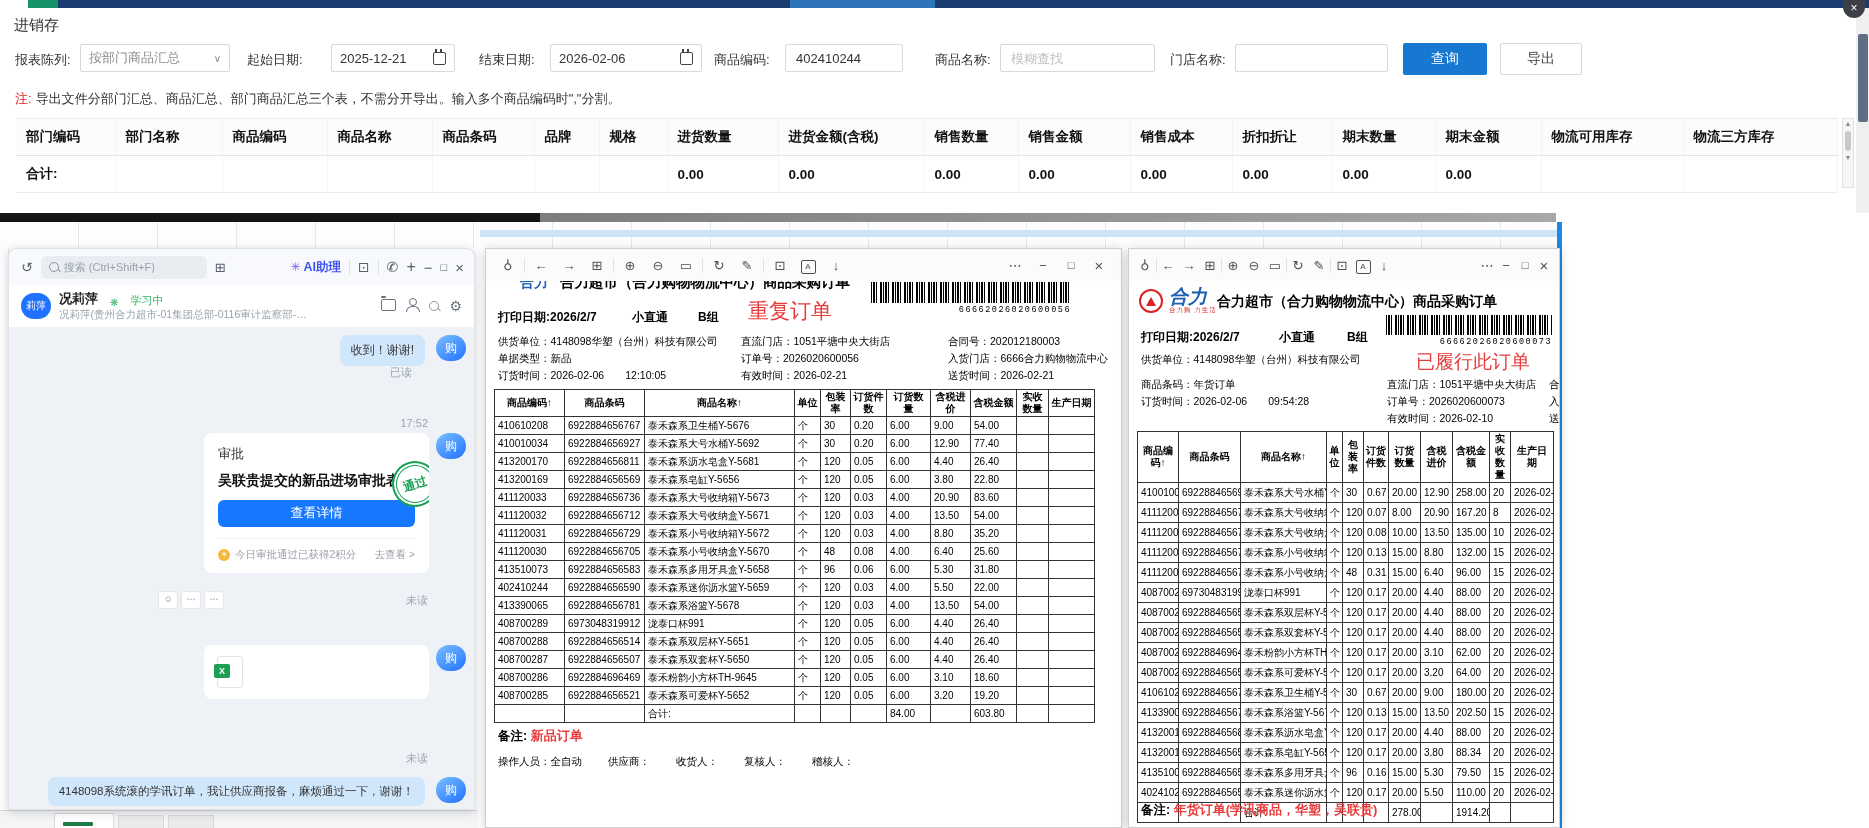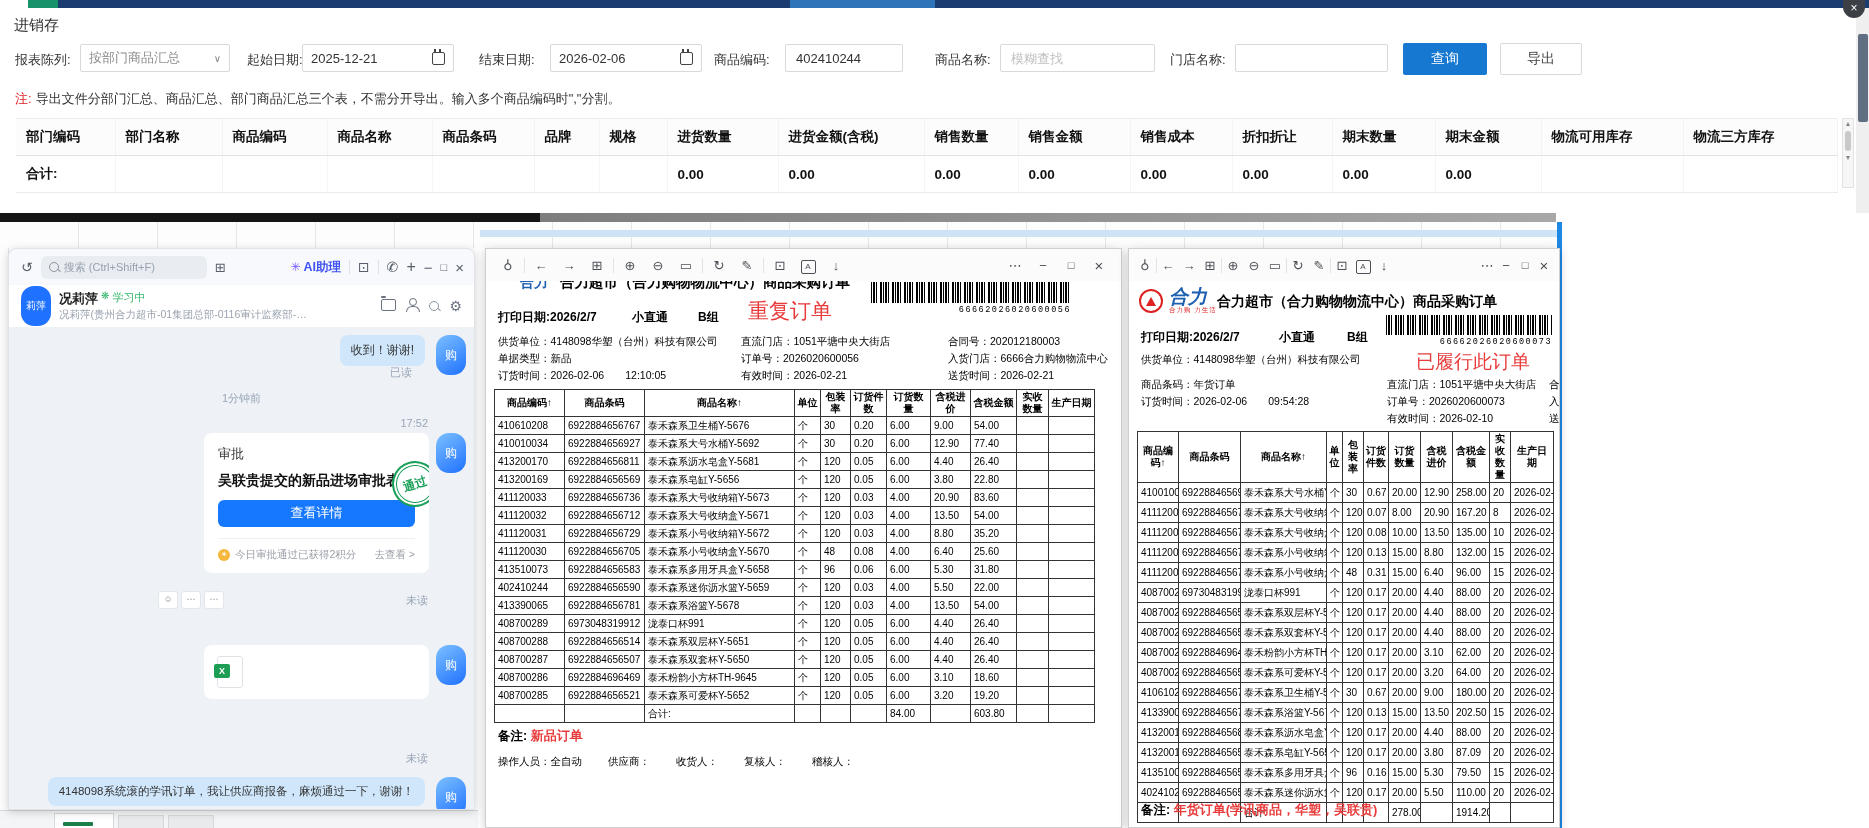--- a/index.html
+++ b/index.html
@@ -60,21 +60,21 @@
   .cic{font-size:14px;color:#585f6a;cursor:pointer;line-height:1}
   .c-search{width:150px;height:23px;background:#e9edf2;border-radius:6px;display:flex;align-items:center;
             gap:5px;padding:0 8px;cursor:text}
   .c-search span{font-size:11px;color:#98a1ad;white-space:nowrap}
   .mag{width:8px;height:8px;border:1.4px solid #8b95a1;border-radius:50%;position:relative;flex:none}
   .mag::after{content:"";position:absolute;left:7px;top:7px;width:4px;height:1.4px;background:#8b95a1;transform:rotate(45deg)}
   .ai{color:#4053f0;font-size:12.5px;font-weight:bold;display:flex;align-items:center;gap:3px;cursor:pointer}
   .ai .spark{color:#7a5cff;font-size:12px}
   .vsep{width:1px;height:14px;background:#dde1e7}
   .c-header{height:42px;background:#fff;display:flex;align-items:center;padding:0 12px;gap:8px}
-  .av{width:30px;height:40px;border-radius:13px;background:#1f71ff;color:#fff;font-size:10px;
+  .av{width:30px;height:26px;border-radius:13px;background:#1f71ff;color:#fff;font-size:10px;
       display:flex;align-items:center;justify-content:center;line-height:1.05;text-align:center;flex:none}
   .av.self{background:linear-gradient(145deg,#7cc0ff,#1f71ff);font-size:12px}
   .c-name{font-size:13px;font-weight:bold;color:#222;white-space:nowrap}
   .c-status{font-size:11px;color:#35b56a;white-space:nowrap}
   .sprout{color:#35b56a;font-size:10px}
   .c-sub{font-size:10.5px;color:#9aa3af;white-space:nowrap;overflow:hidden;text-overflow:ellipsis;max-width:250px}
   .hic{margin-left:10px;color:#6b7380;font-size:14px;cursor:pointer}
   .folder{width:13px;height:10px;border:1.4px solid #6b7380;border-radius:2px;position:relative;display:inline-block}
   .folder::before{content:"";position:absolute;left:-1px;top:-4px;width:5px;height:2.4px;background:#6b7380;border-radius:1px}
   .person{width:13px;height:13px;position:relative;display:inline-block}
@@ -148,21 +148,21 @@
 
 <section class="abs ims">
   <div class="abs ims-title">进销存</div>
 
   <span class="abs flabel" style="left:15px">报表陈列:</span>
   <div class="abs fbox" style="left:80px;width:150px">
     <span style="color:#8c8c8c">按部门商品汇总</span>
     <span class="chev">∨</span>
   </div>
   <span class="abs flabel" style="left:247px">起始日期:</span>
-  <div class="abs fbox" style="left:302px;width:152px">
+  <div class="abs fbox" style="left:331px;width:124px">
     <span>2025-12-21</span>
     <span class="cal"></span>
   </div>
   <span class="abs flabel" style="left:479px">结束日期:</span>
   <div class="abs fbox" style="left:550px;width:152px">
     <span>2026-02-06</span>
     <span class="cal"></span>
   </div>
   <span class="abs flabel" style="left:714px">商品编码:</span>
   <div class="abs fbox" style="left:785px;width:118px">
@@ -290,39 +290,38 @@
     <span class="vsep"></span>
     <span class="cic">✆</span>
     <span class="cic" style="font-size:16px">+</span>
     <span class="cic" style="font-size:15px">−</span>
     <span class="cic" style="font-size:11px">□</span>
     <span class="cic" style="font-size:15px">×</span>
   </div>
   <div class="c-header">
     <div class="av">莉萍</div>
     <div style="min-width:0">
-      <div style="display:flex;align-items:flex-start;gap:3px">
+      <div style="display:flex;align-items:flex-end;gap:12px">
         <span class="c-name">况莉萍</span>
         <span class="sprout">❋</span>
         <span class="c-status">学习中</span>
       </div>
       <div class="c-sub">况莉萍(贵州合力超市-01集团总部-0116审计监察部-011601监察一室 | 监察主管)</div>
     </div>
     <div style="margin-left:auto;display:flex;align-items:center">
       <span class="hic"><span class="folder"></span></span>
       <span class="hic"><span class="person"></span></span>
       <span class="hic"><span class="mag" style="display:inline-block"></span></span>
       <span class="hic">⚙</span>
     </div>
   </div>
   <div class="c-body">
     <div class="abs bubble" style="right:49px;top:8px">收到！谢谢!</div>
     <div class="abs av self" style="right:8px;top:8px">购</div>
     <div class="abs meta" style="right:62px;top:38px">已读</div>
-    <div class="abs meta" style="left:0;top:64px;width:100%;text-align:center">1分钟前</div>
     <div class="abs meta" style="right:46px;top:90px">17:52</div>
 
     <div class="card" style="left:195px;top:106px;height:140px">
       <div class="app">审批</div>
       <div class="ttl">吴联贵提交的新品进场审批表</div>
       <div class="stamp">通过</div>
       <button class="cbtn">查看详情</button>
       <div class="cdiv"></div>
       <div class="cfoot">
         <span class="medal">✶</span>
@@ -924,21 +923,21 @@
           </tr>
           <tr>
             <td>413200169</td>
             <td>6922884656569</td>
             <td>泰禾森系皂缸Y-5656</td>
             <td>个</td>
             <td>120</td>
             <td>0.17</td>
             <td>20.00</td>
             <td>3.80</td>
-            <td>87.09</td>
+            <td>88.34</td>
             <td>20</td>
             <td>2026-02-06</td>
           </tr>
           <tr>
             <td>413510073</td>
             <td>6922884656583</td>
             <td>泰禾森系多用牙具盒Y-5658</td>
             <td>个</td>
             <td>96</td>
             <td>0.16</td>

